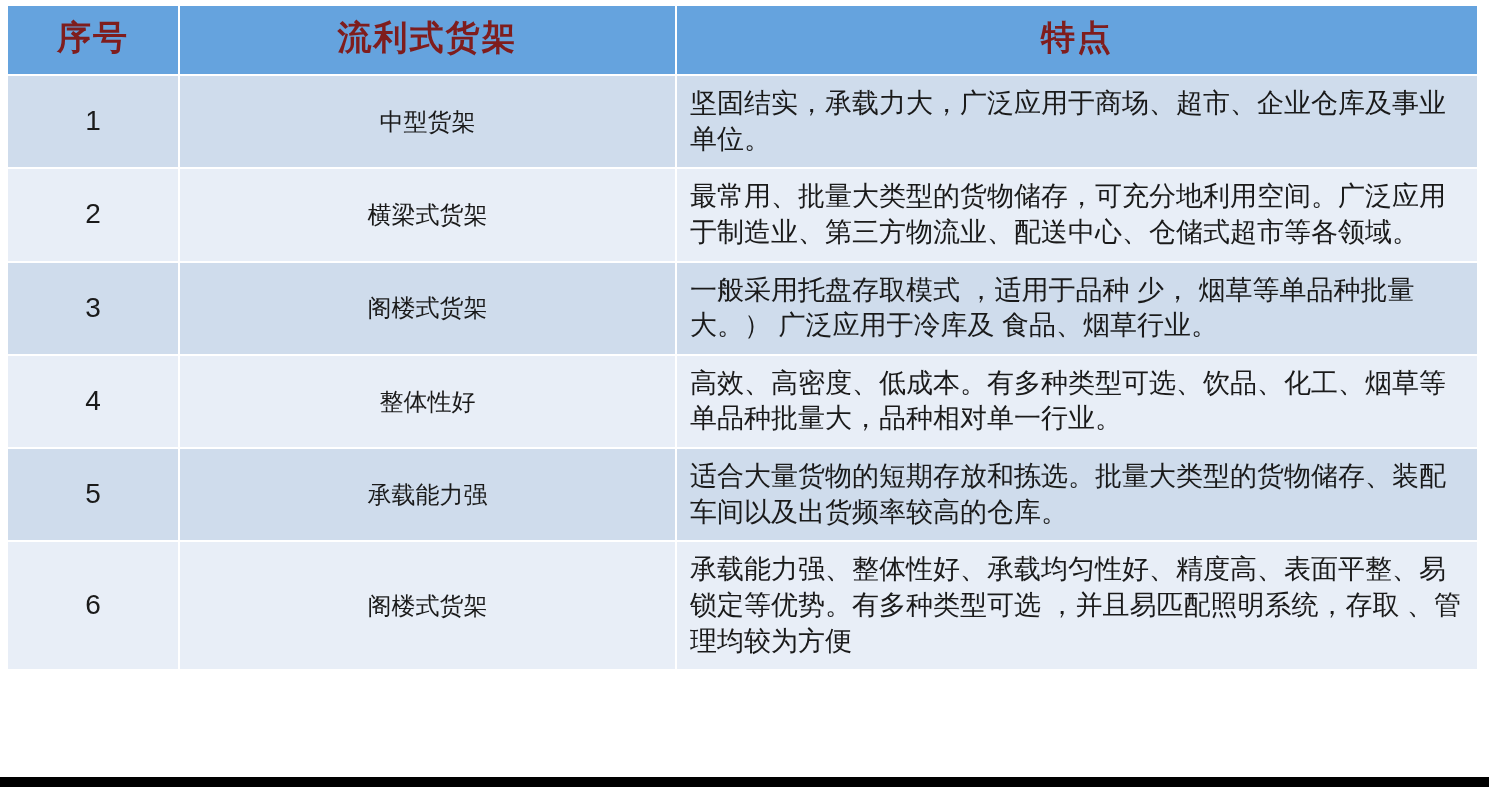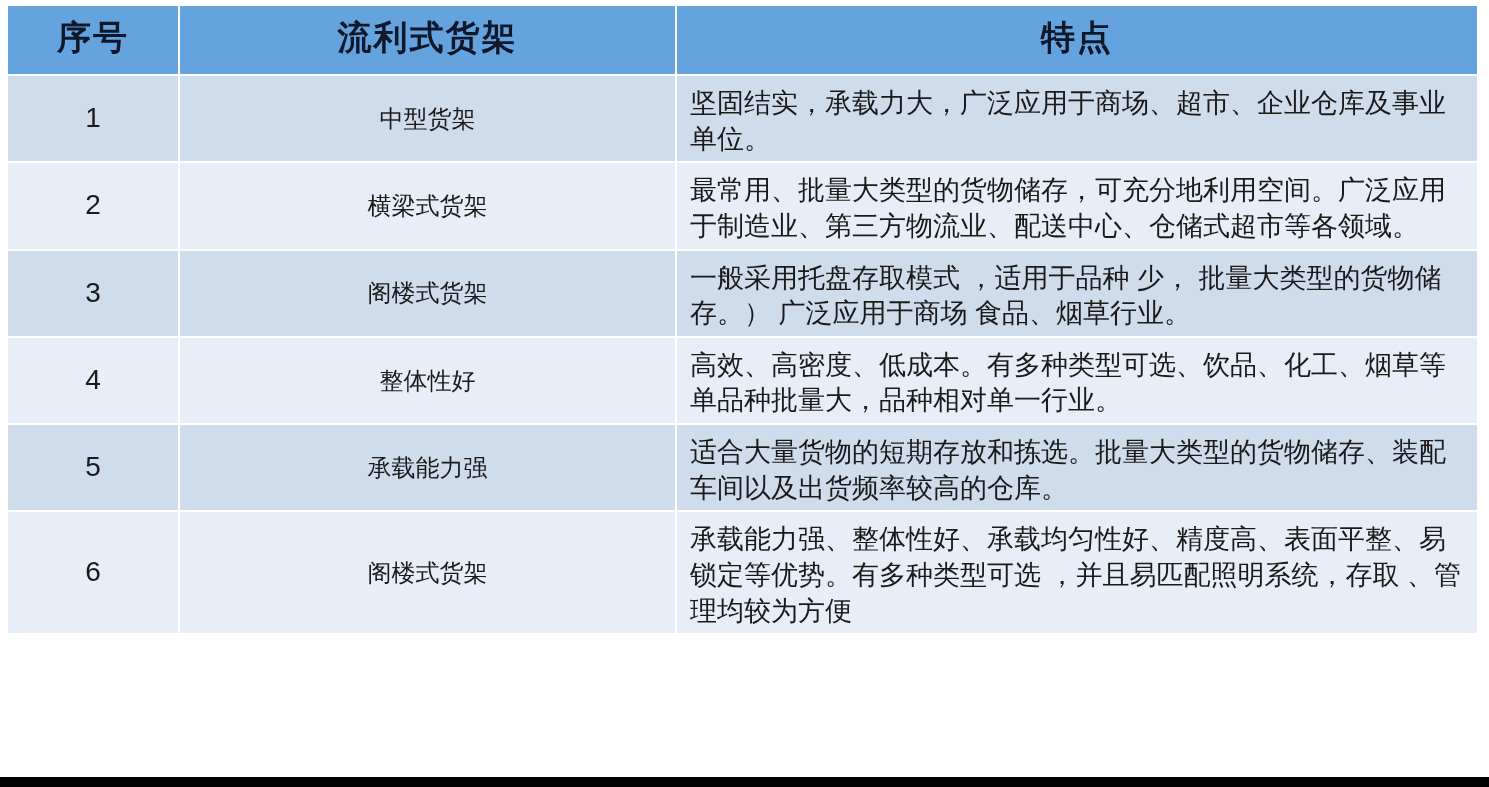--- a/index.html
+++ b/index.html
@@ -25,21 +25,21 @@
     table-layout: fixed;
     width: 1471px;
     margin: 4px 0 0 6px;
   }
   table.shelf-table col.c1 { width: 172px; }
   table.shelf-table col.c2 { width: 497px; }
   table.shelf-table col.c3 { width: 802px; }
 
   thead th {
     background: #65a3de;
-    color: #0f172a;
+    color: #7f1d1d;
     font-size: 34px;
     font-weight: bold;
     text-align: center;
     padding: 9px 4px 13px 4px;
     border: 2px solid #ffffff;
     letter-spacing: 2px;
   }
   tbody td {
     border: 2px solid #ffffff;
     font-size: 27px;
@@ -53,21 +53,21 @@
   td.idx {
     text-align: center;
     font-size: 28px;
   }
   td.type {
     text-align: center;
     font-size: 24px;
   }
   td.feat {
     text-align: left;
-    padding: 10px 16px 4px 13px;
+    padding: 10px 16px 10px 13px;
     font-size: 27px;
   }
   .bottombar {
     position: absolute;
     left: 0;
     bottom: 0;
     width: 1489px;
     height: 14px;
     background: #000000;
   }
@@ -106,21 +106,21 @@
         <td class="feat">坚固结实，承载力大，广泛应用于商场、超市、企业仓库及事业单位。</td>
       </tr>
       <tr class="even">
         <td class="idx">2</td>
         <td class="type">横梁式货架</td>
         <td class="feat">最常用、批量大类型的货物储存，可充分地利用空间。广泛应用于制造业、第三方物流业、配送中心、仓储式超市等各领域。</td>
       </tr>
       <tr class="odd">
         <td class="idx">3</td>
         <td class="type">阁楼式货架</td>
-        <td class="feat">一般采用托盘存取模式 ，适用于品种 少， 批量大类型的货物储存。） 广泛应用于商场 食品、烟草行业。</td>
+        <td class="feat">一般采用托盘存取模式 ，适用于品种 少， 烟草等单品种批量大。） 广泛应用于冷库及 食品、烟草行业。</td>
       </tr>
       <tr class="even">
         <td class="idx">4</td>
         <td class="type">整体性好</td>
         <td class="feat">高效、高密度、低成本。有多种类型可选、饮品、化工、烟草等单品种批量大，品种相对单一行业。</td>
       </tr>
       <tr class="odd">
         <td class="idx">5</td>
         <td class="type">承载能力强</td>
         <td class="feat">适合大量货物的短期存放和拣选。批量大类型的货物储存、装配车间以及出货频率较高的仓库。</td>

